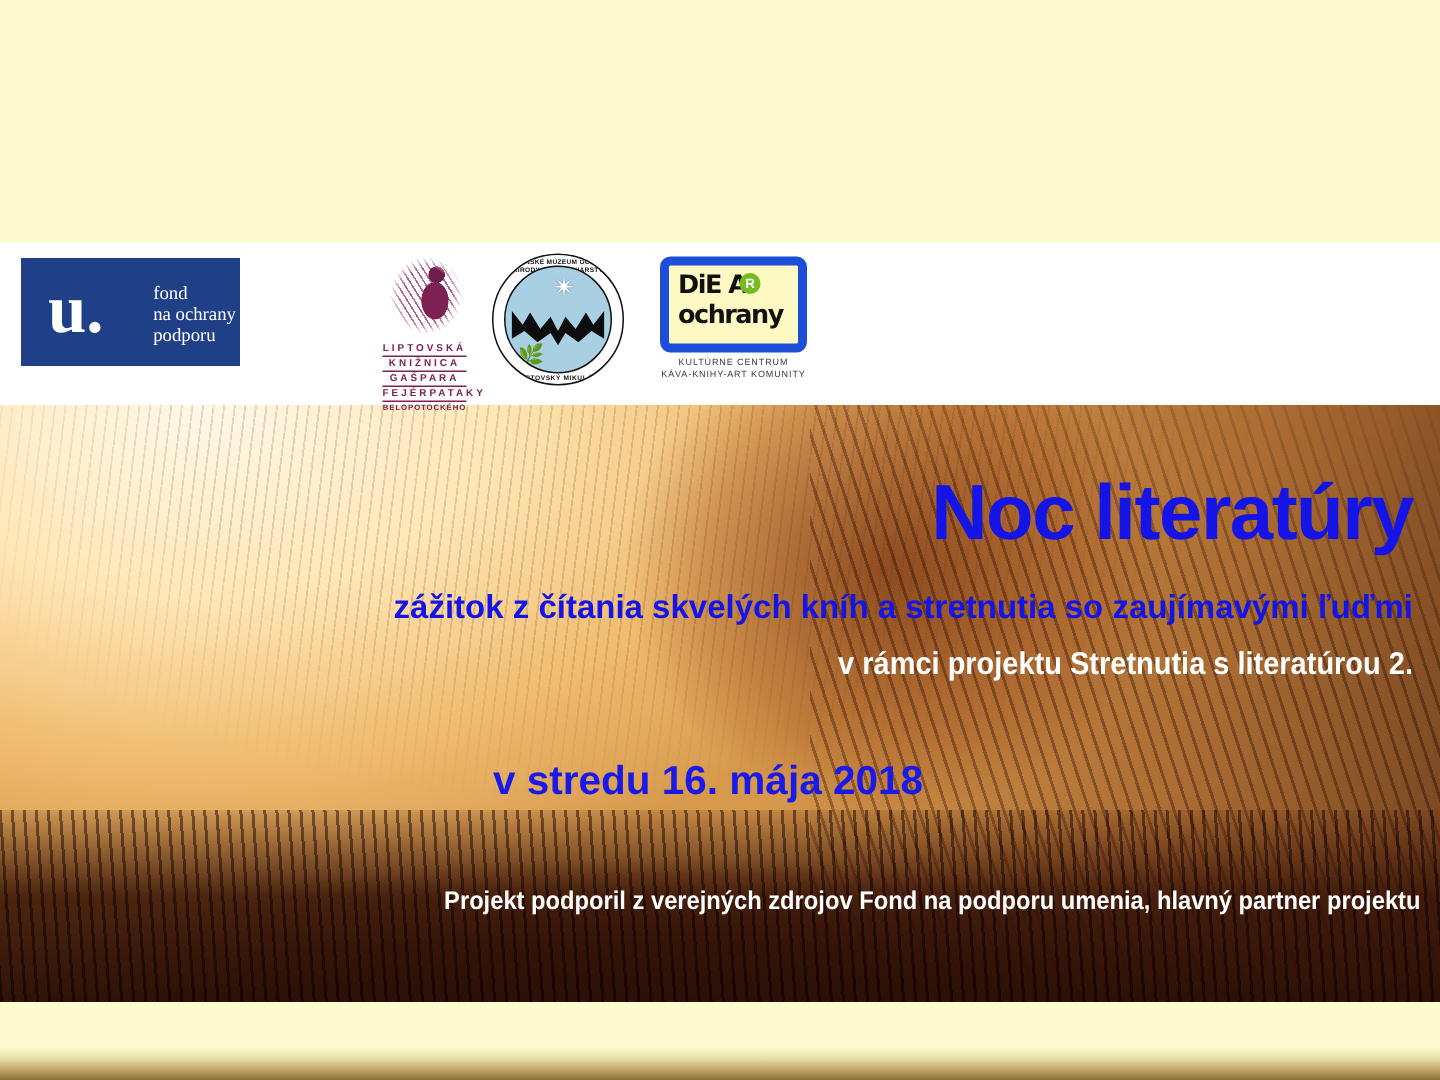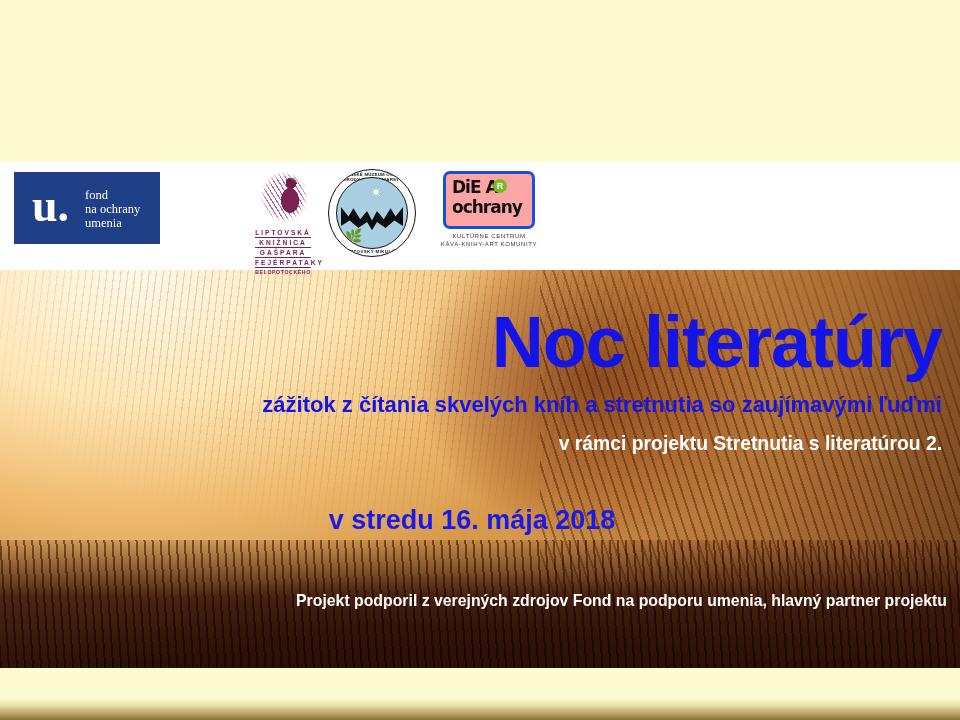--- a/index.html
+++ b/index.html
@@ -104,21 +104,21 @@
     left:14px;top:10px;width:146px;height:72px;
     background:#1f3f86;
     display:flex;align-items:center;
   }
   .fpu-u{
     color:#fff;font-family:"Liberation Serif",serif;font-weight:bold;
     font-size:46px;line-height:40px;margin-left:18px;margin-top:-4px;
   }
   .fpu-txt{
     color:#fff;font-family:"Liberation Serif",serif;
-    font-size:12.5px;line-height:14px;margin-left:16px;margin-top:2px;
+    font-size:12.5px;line-height:14px;margin-left:33px;margin-top:2px;
   }
 
   
   .logo-zsk{left:170px;top:4px;width:64px;height:92px;}
   .zsk-t1{font-size:7.5px;letter-spacing:2.2px;font-weight:bold;color:#111;text-align:center;margin-top:3px;}
   .zsk-t2{font-size:7px;color:#111;text-align:center;margin-top:1px;}
   .crest{
     position:relative;width:48px;height:62px;margin:3px auto 0;
     border:1px solid #173f2b;
     background:#0e6b3a;
@@ -180,21 +180,21 @@
   }
   .smo-ring-bot{
     position:absolute;left:0;bottom:2px;width:86px;text-align:center;
     font-size:4.4px;letter-spacing:.4px;color:#111;font-weight:bold;
   }
 
   
   .logo-diera{left:440px;top:6px;width:98px;height:88px;}
   .diera-box{
     position:relative;width:86px;height:52px;margin:3px auto 0;
-    border:3px solid #1d4ed8;border-radius:7px;background:#fca5a5;
+    border:6px solid #1d4ed8;border-radius:7px;background:#fef9c3;
   }
   .diera-l1{
     position:absolute;left:6px;top:3px;font-family:"DejaVu Sans",sans-serif;
     font-weight:bold;font-size:17px;color:#111;letter-spacing:-1px;
   }
   .diera-l2{
     position:absolute;left:6px;top:23px;font-family:"DejaVu Sans",sans-serif;
     font-weight:bold;font-size:17px;color:#111;letter-spacing:-1px;
   }
   .diera-dot{
@@ -207,21 +207,21 @@
 
   
   .headline{
     position:absolute;left:0;top:300px;width:960px;z-index:8;
     text-align:right;padding-right:18px;box-sizing:border-box;
   }
   .title{
     color:#1414e6;
     font-family:"Liberation Sans",sans-serif;
     font-weight:bold;
-    font-size:72px;line-height:84px;
+    font-size:52px;line-height:84px;
     letter-spacing:-1px;
     margin:0;
   }
   .subtitle{
     color:#1414e6;
     font-family:"Liberation Sans",sans-serif;
     font-weight:bold;font-size:22px;line-height:26px;
     margin:8px 0 12px 0;white-space:nowrap;
   }
   .project{
@@ -279,21 +279,21 @@
 
   <div class="logo-strip-bg"></div>
 
   <div class="logos">
 
     <div class="logo logo-fpu">
       <div class="fpu-u">u.</div>
       <div class="fpu-txt">
         <div>fond</div>
         <div>na ochrany</div>
-        <div>umenia</div>
+        <div>podporu</div>
       </div>
     </div>
 
 
     <div class="logo logo-lib">
       <div class="lib-art"></div>
       <div class="lib-lines">
         <span>LIPTOVSKÁ</span>
         <span>KNIŽNICA</span>
         <span>GAŠPARA</span>

